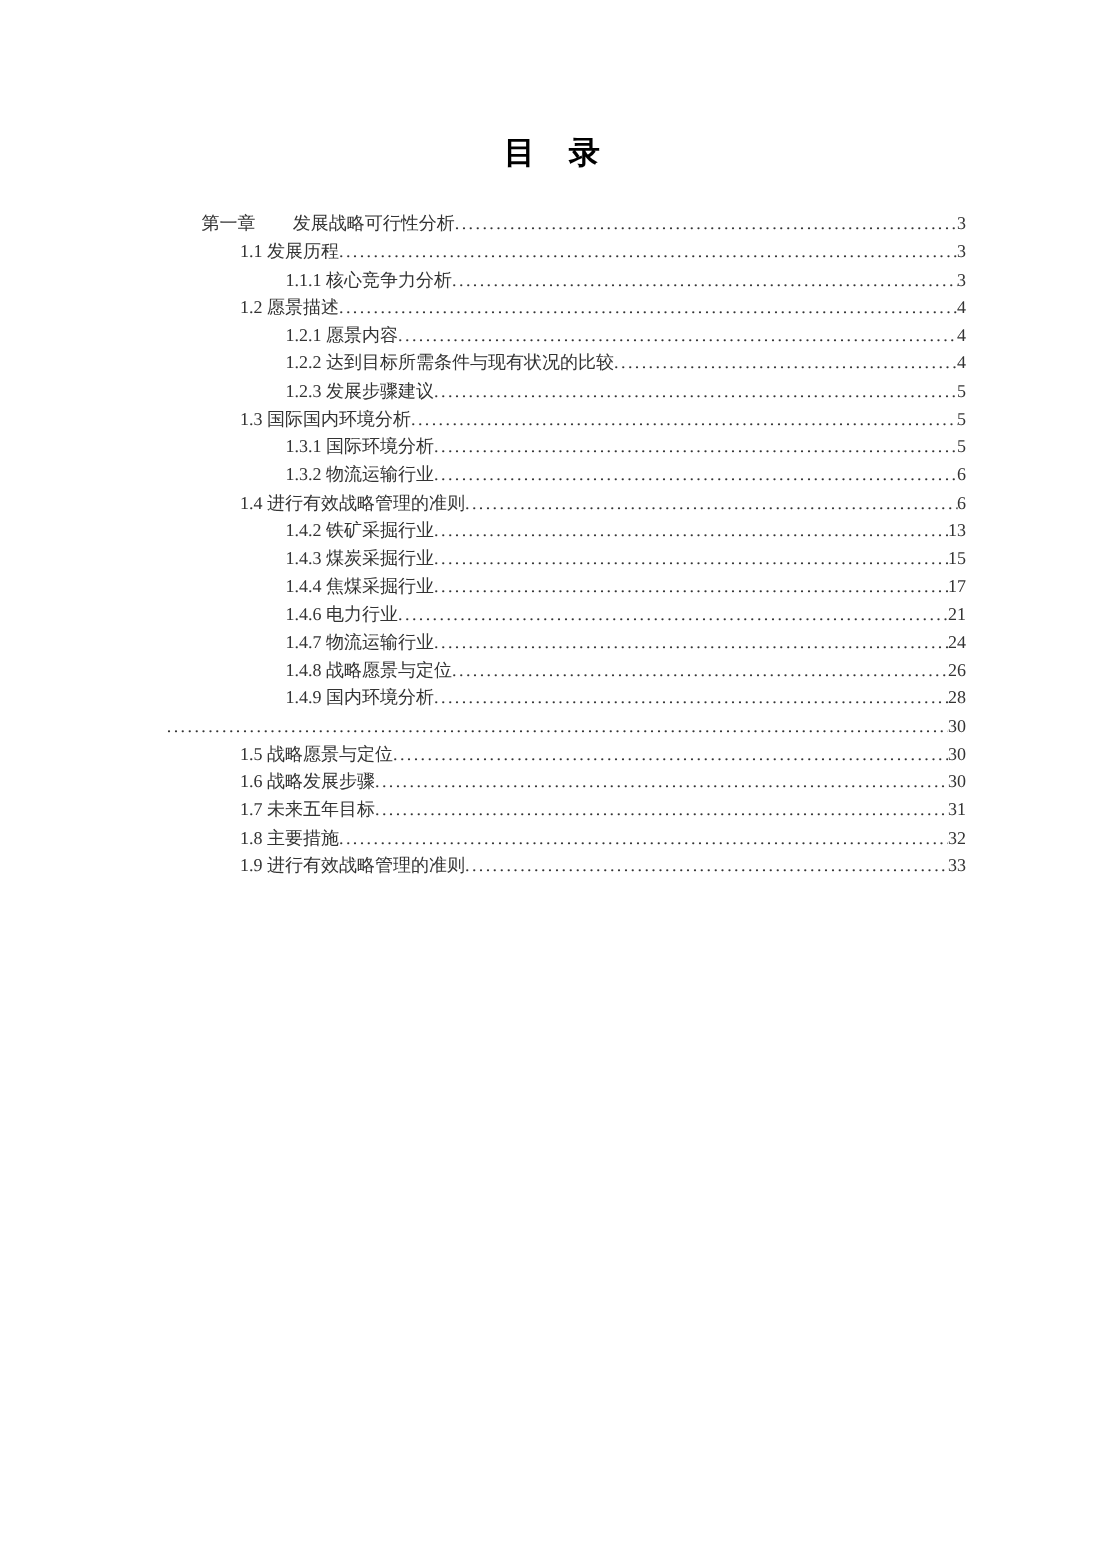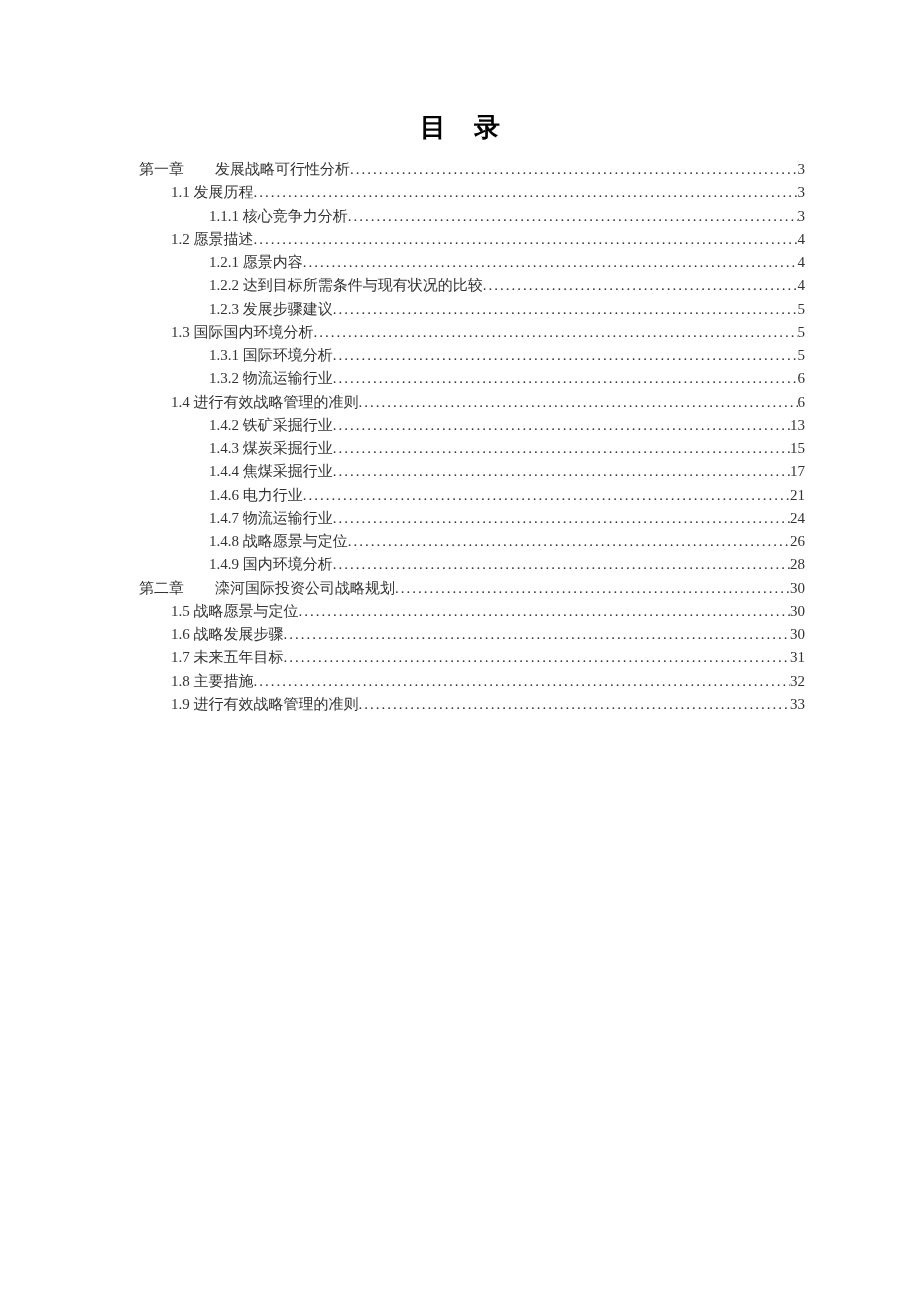--- a/index.html
+++ b/index.html
@@ -12,34 +12,35 @@
       position: relative;
     }
     .page {
       padding: 110px 115px 0 115px;
     }
     .title {
       text-align: center;
       font-size: 26px;
       font-weight: bold;
       letter-spacing: 28px;
-      margin-bottom: 13px;
+      margin-bottom: 31px;
       font-family: "SimHei", "黑体", sans-serif;
       padding-left: 28px;
     }
     .toc-line {
       display: flex;
       align-items: baseline;
       font-size: 15px;
       line-height: 1.55;
       color: #333;
       white-space: nowrap;
     }
     .toc-label {
       flex: 0 0 auto;
+      margin-left: 29px;
     }
     .toc-dots {
       flex: 1 1 auto;
       overflow: hidden;
       letter-spacing: 2px;
     }
     .toc-dots::after {
       content: "............................................................................................................................................................................................";
     }
     .toc-page {
@@ -143,21 +144,20 @@
         <span class="toc-label"><span>1.4.8 </span><span>战略愿景与定位</span></span>
         <span class="toc-dots"></span>
         <span class="toc-page">26</span>
       </div>
       <div class="toc-line lvl-sub">
         <span class="toc-label"><span>1.4.9 </span><span>国内环境分析</span></span>
         <span class="toc-dots"></span>
         <span class="toc-page">28</span>
       </div>
       <div class="toc-line lvl-chapter">
-        <span class="toc-label"><span class="chapter-num">第二章</span><span>滦河国际投资公司战略规划</span></span>
         <span class="toc-dots"></span>
         <span class="toc-page">30</span>
       </div>
       <div class="toc-line lvl-section">
         <span class="toc-label"><span>1.5 </span><span>战略愿景与定位</span></span>
         <span class="toc-dots"></span>
         <span class="toc-page">30</span>
       </div>
       <div class="toc-line lvl-section">
         <span class="toc-label"><span>1.6 </span><span>战略发展步骤</span></span>

